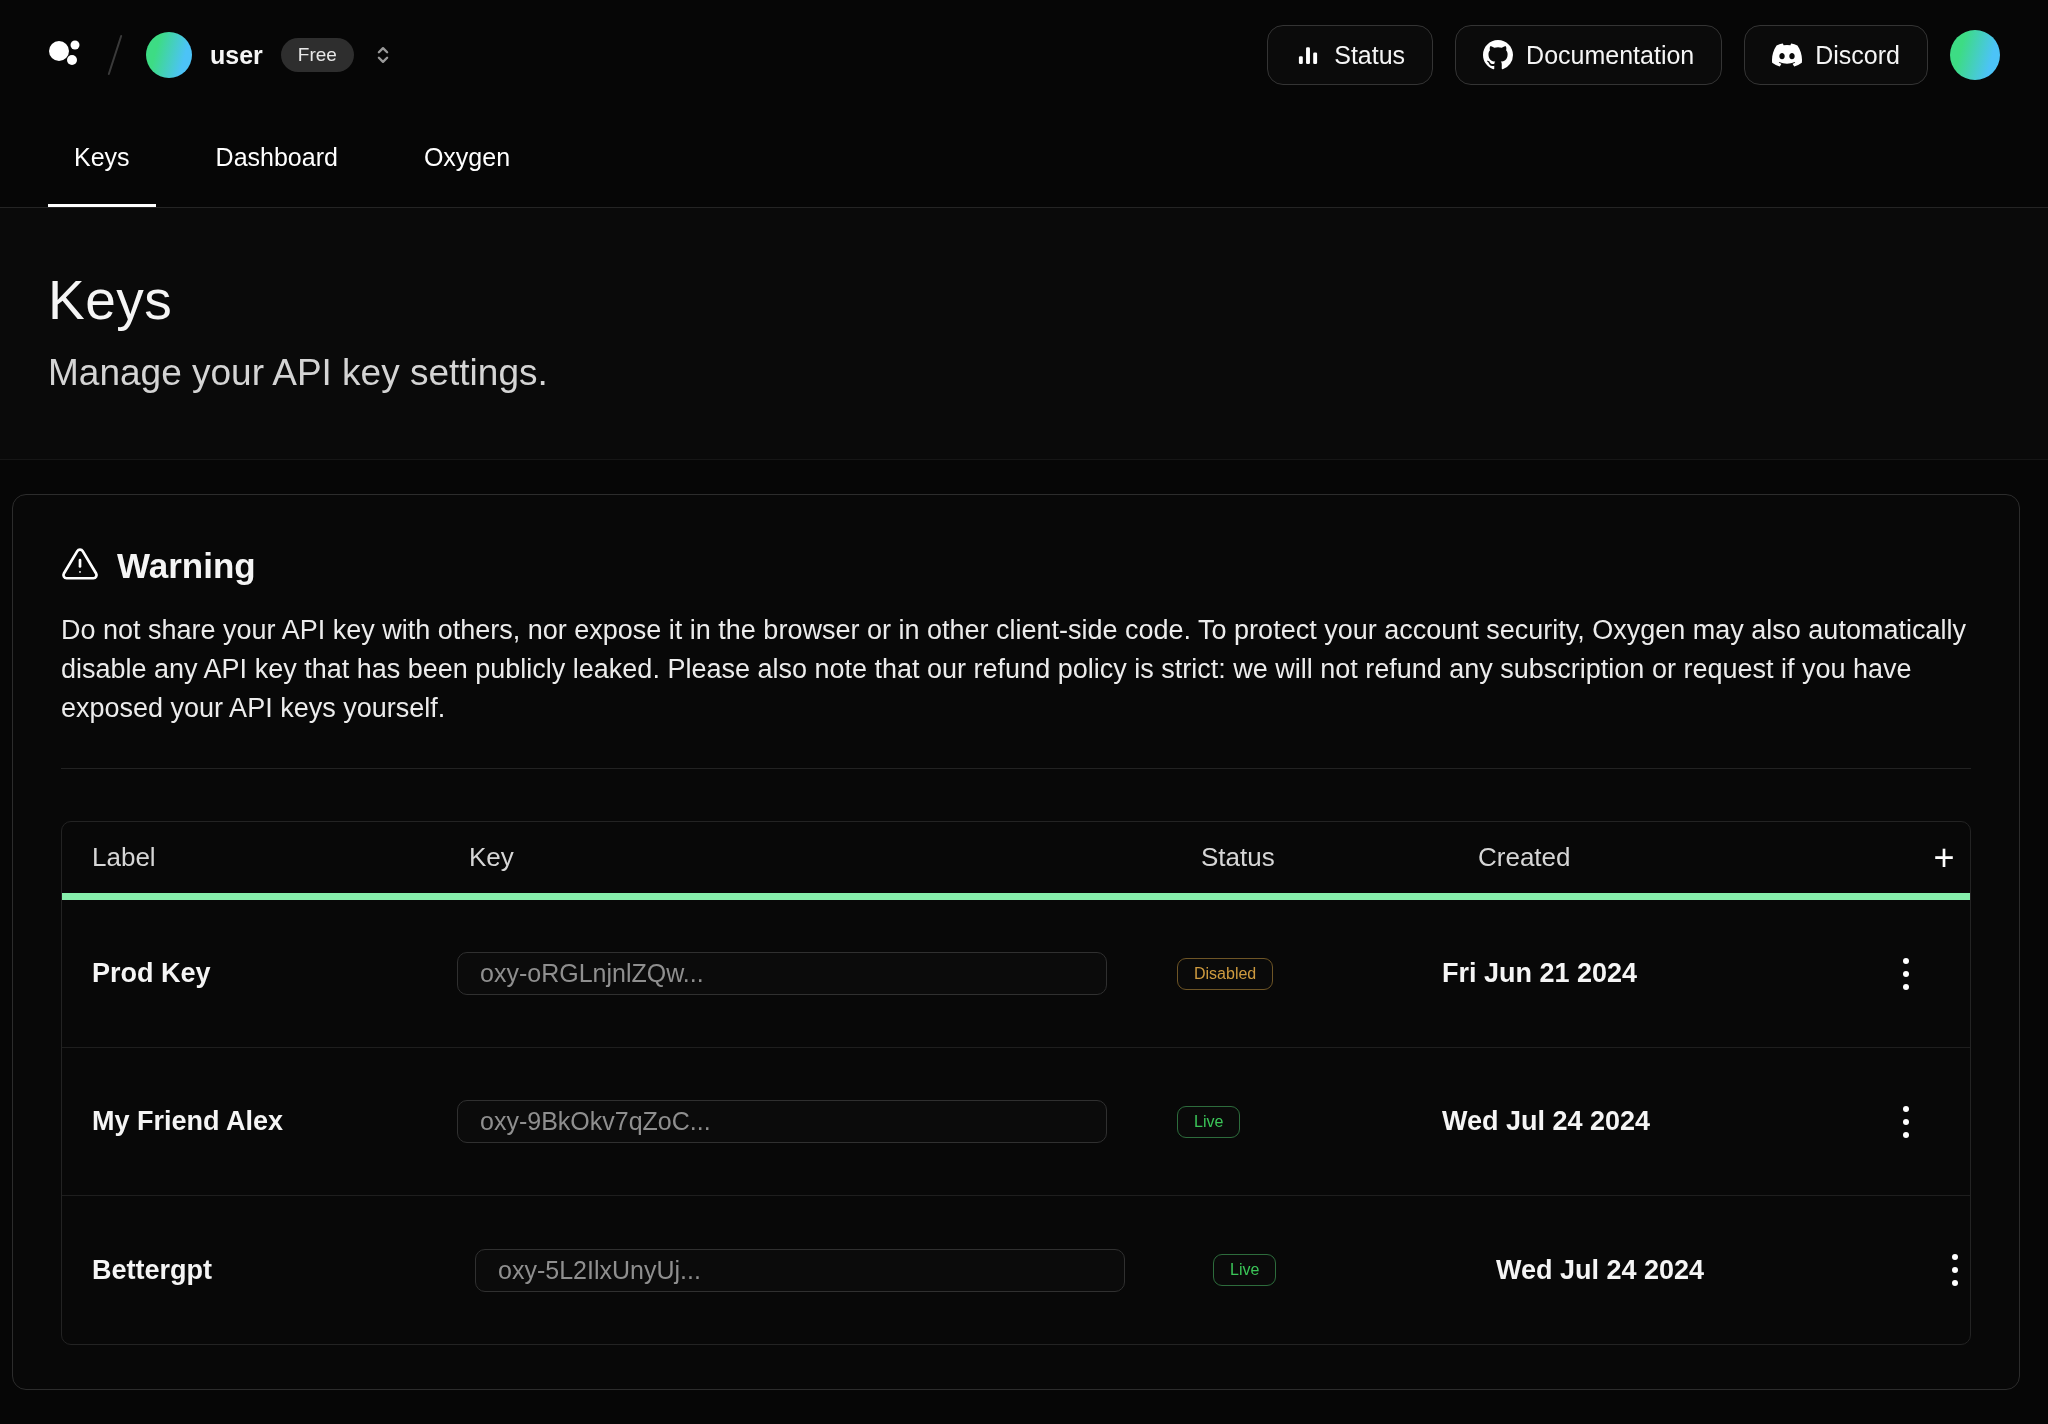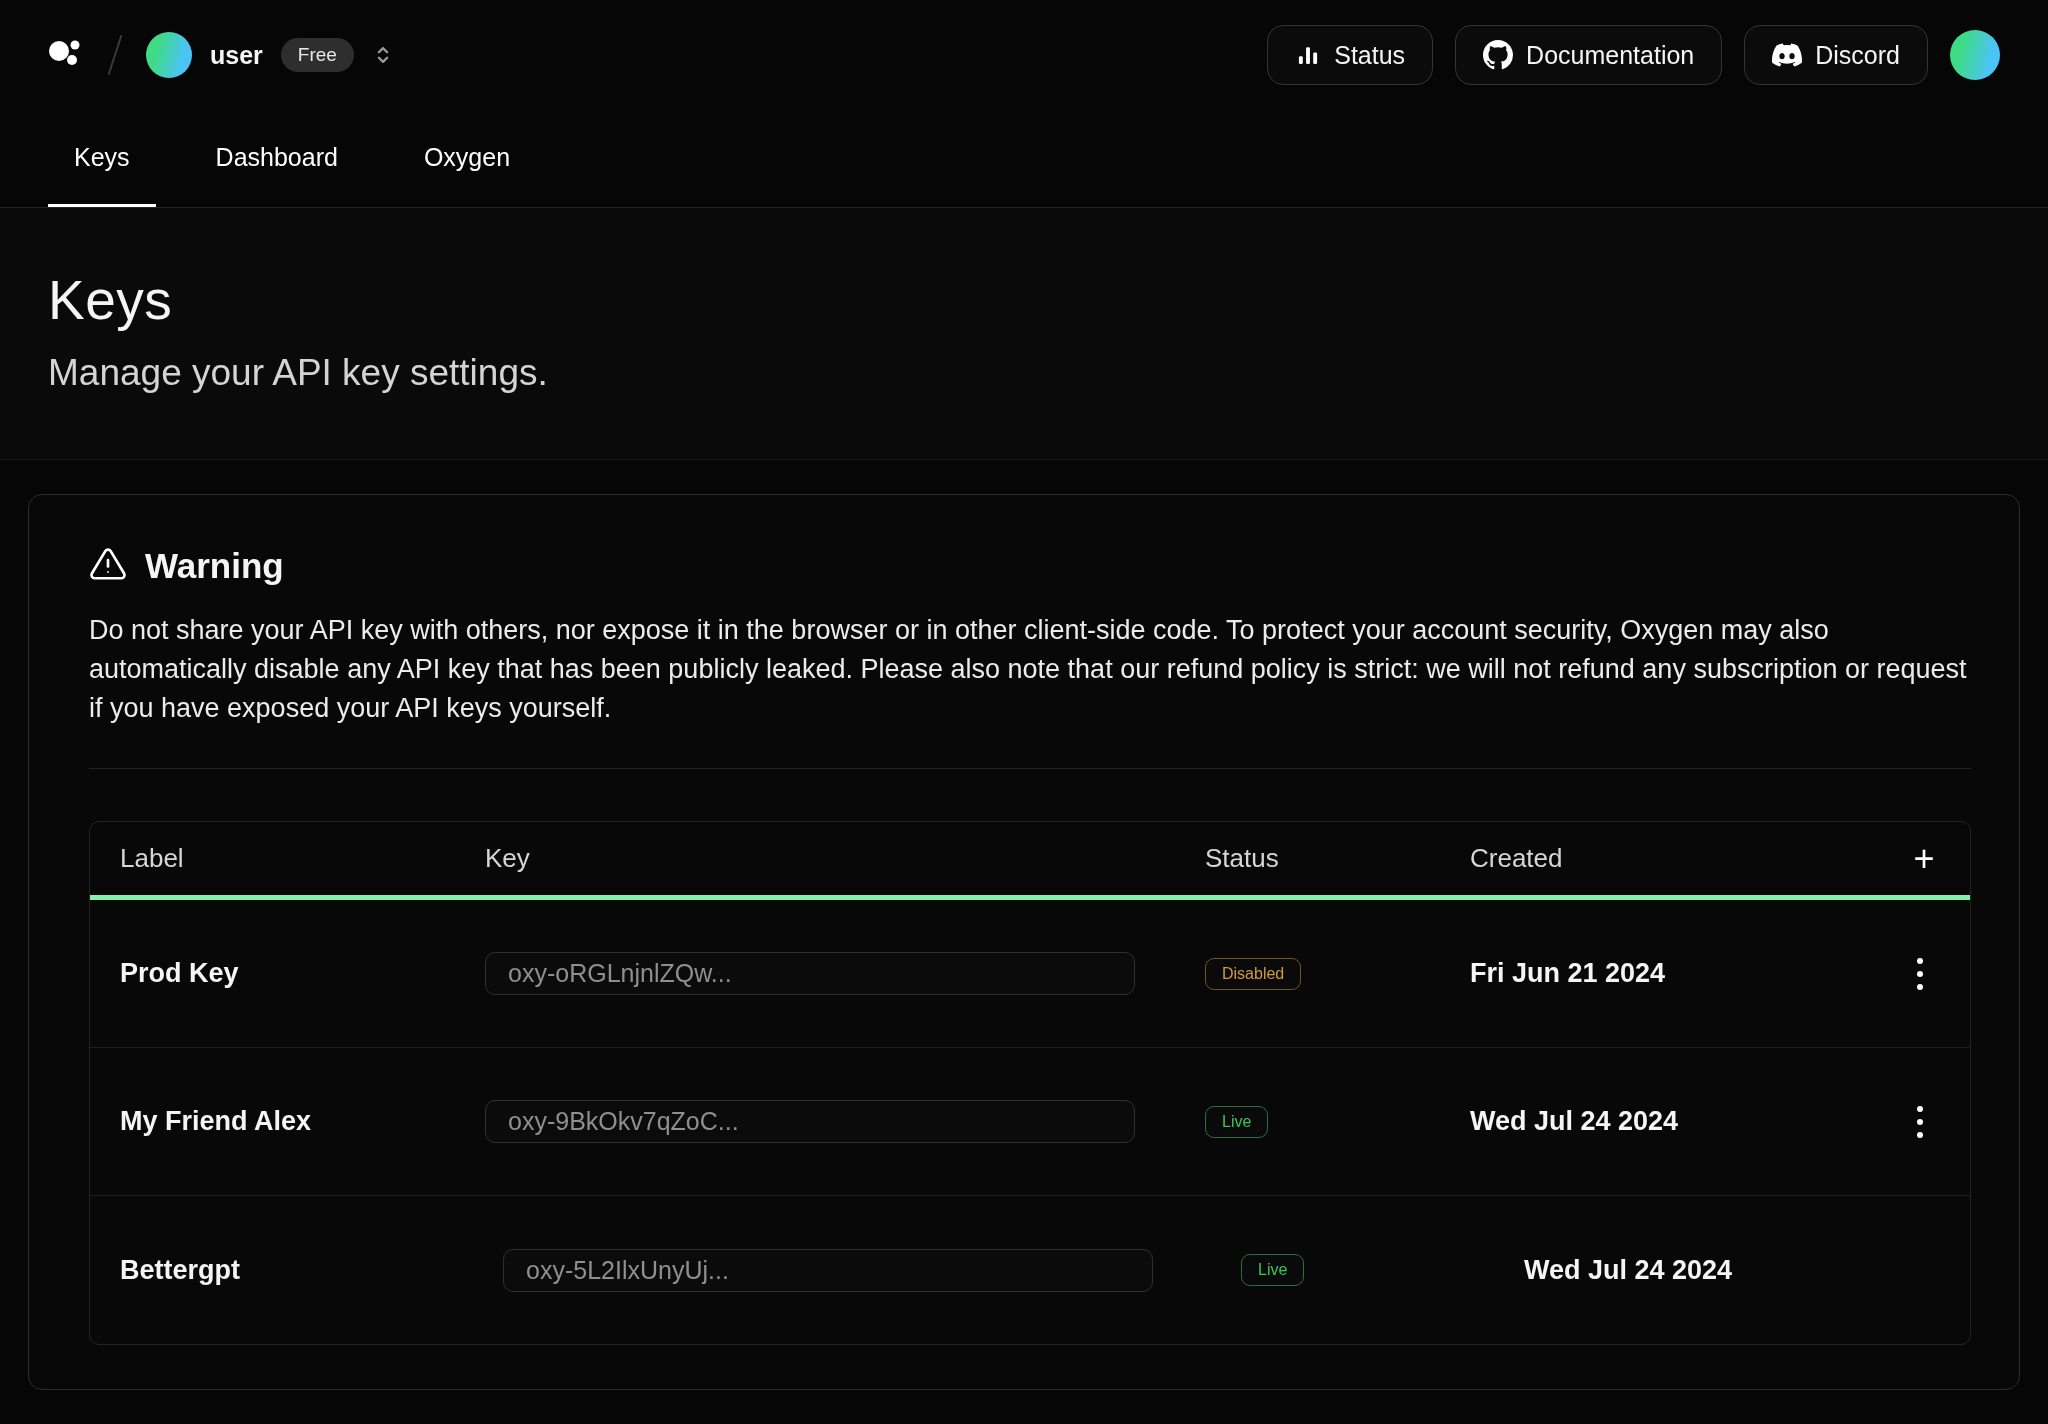--- a/index.html
+++ b/index.html
@@ -41,34 +41,34 @@
     display:flex;align-items:center;padding:0 26px;font-size:25px;font-weight:500;
     color:#ffffff;border-bottom:3px solid transparent;cursor:pointer;
   }
   .tab.active{color:#ffffff;border-bottom-color:#ffffff;}
   
   .hero{padding:60px 48px 0 48px;height:252px;background:#0a0a0a;border-bottom:1px solid #161616;}
   .hero h1{font-size:55px;font-weight:500;letter-spacing:.5px;}
   .hero p{margin-top:20px;font-size:37px;color:#d4d4d4;font-weight:400;}
   
   .card{
-    margin:34px 28px 0 28px;border:1px solid var(--card-border);border-radius:14px;
-    background:var(--panel);padding:50px 48px 44px 60px;
+    margin:34px 28px 0 12px;border:1px solid var(--card-border);border-radius:14px;
+    background:var(--panel);padding:50px 48px 44px 48px;
   }
   .warn-head{display:flex;align-items:center;gap:18px;}
   .warn-head .wtitle{font-size:35px;font-weight:600;}
   .warn-body{margin-top:24px;font-size:27px;line-height:39px;color:#ececec;max-width:1935px;}
   .card-divider{border:none;border-top:1px solid var(--divider);margin:40px 0 52px 0;}
   
   .ktable{border:1px solid #232323;border-radius:10px;overflow:hidden;}
   .trow{
     display:grid;grid-template-columns:365px 720px 265px 430px 1fr;
     align-items:center;padding:0 30px;
   }
-  .trow.head{height:78px;color:#d6d6d6;font-size:26px;border-bottom:5px solid #86efac;}
+  .trow.head{height:78px;color:#d6d6d6;font-size:26px;border-bottom:7px solid #86efac;gap:12px;}
   .trow.data{height:148px;border-bottom:1px solid #1e1e1e;}
   .trow.data:last-child{border-bottom:none;gap:18px;}
   .cell-label{font-size:27px;font-weight:700;}
   .cell-created{font-size:27px;font-weight:700;}
   .key-input{
     width:650px;height:43px;background:var(--input-bg);border:1px solid var(--input-border);
     border-radius:10px;color:#8f8f8f;font-size:25px;padding:0 22px;font-family:inherit;outline:none;
   }
   .badge{
     display:inline-block;font-size:16px;font-weight:500;padding:6px 16px;border-radius:9px;

